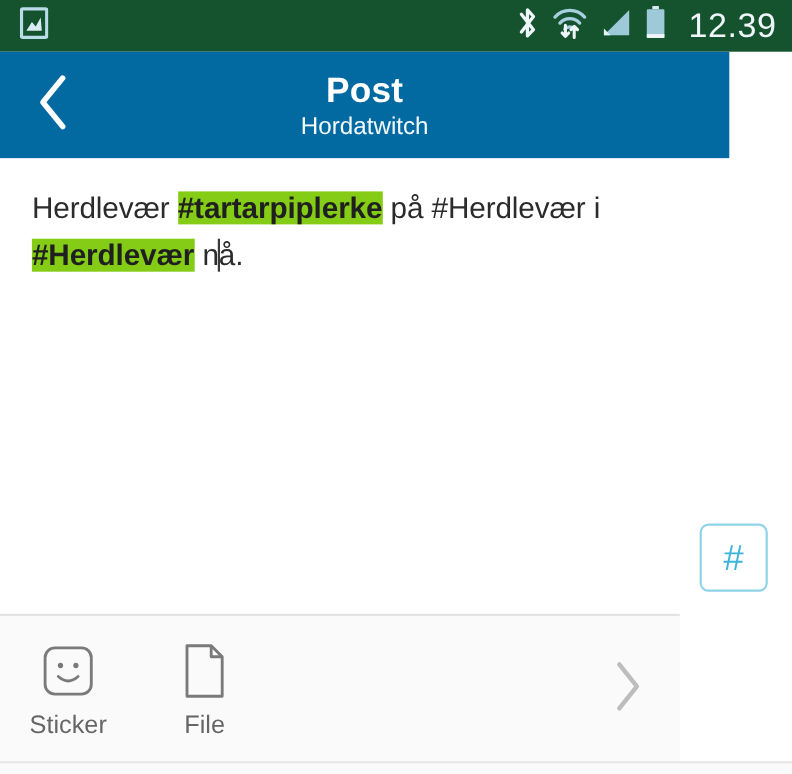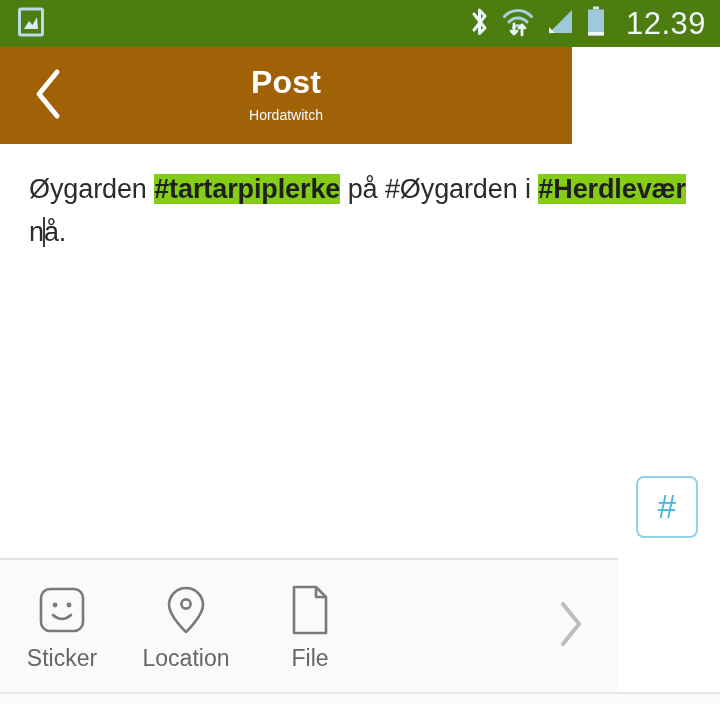--- a/index.html
+++ b/index.html
@@ -15,21 +15,21 @@
     position: relative;
     -webkit-font-smoothing: antialiased;
   }
 
   
   .status-bar {
     position: absolute;
     top: 0; left: 0;
     width: 720px;
     height: 47px;
-    background: #4d7c0f;
+    background: #14532d;
     display: flex;
     box-sizing: border-box;
     padding: 0 14px 0 18px;
   }
   .status-left { display: flex; align-items: center; }
   .status-right {
     margin-left: auto;
     display: flex;
     align-items: center;
     gap: 11px;
@@ -41,23 +41,23 @@
     margin-left: 9px;
     line-height: 1;
     font-weight: 400;
   }
   .sb-icon { display: block; }
 
   
   .header {
     position: absolute;
     top: 47px; left: 0;
-    width: 572px;
+    width: 663px;
     height: 97px;
-    background: #a16207;
+    background: #0369a1;
     display: flex;
     align-items: center;
   }
   .back-btn {
     width: 96px;
     height: 97px;
     display: flex;
     align-items: center;
     justify-content: center;
     cursor: pointer;
@@ -74,21 +74,21 @@
   }
   .header-title {
     color: #ffffff;
     font-size: 32px;
     font-weight: bold;
     line-height: 36px;
     letter-spacing: 0.2px;
   }
   .header-subtitle {
     color: #f2fbfe;
-    font-size: 14px;
+    font-size: 22px;
     font-weight: 400;
     line-height: 26px;
     margin-top: 2px;
   }
   .ok-btn {
     position: absolute;
     right: 0; top: 0;
     width: 118px;
     height: 97px;
     display: flex;
@@ -257,50 +257,41 @@
       </svg>
     </span>
   </div>
   <div class="header-titles">
     <div class="header-title">Post</div>
     <div class="header-subtitle">Hordatwitch</div>
   </div>
 </div>
 
 <div class="compose-area">
-  <div class="compose-text" id="compose-text"><span>Øygarden </span><span class="tag-hl">#tartarpiplerke</span><span> på #Øygarden i </span><span class="tag-hl">#Herdlevær</span><span> n</span><span class="caret"></span><span>å.</span></div>
+  <div class="compose-text" id="compose-text"><span>Herdlevær </span><span class="tag-hl">#tartarpiplerke</span><span> på #Herdlevær i </span><span class="tag-hl">#Herdlevær</span><span> n</span><span class="caret"></span><span>å.</span></div>
 </div>
 
 <div class="hashtag-btn">#</div>
 
 <div class="toolbar">
 
   <div class="toolbar-item">
     <div class="toolbar-icon">
       <svg width="50" height="50" viewBox="0 0 50 50">
         <rect x="4" y="4" width="42" height="42" rx="9" fill="none" stroke="#7a7a7a" stroke-width="2.6"></rect>
         <circle cx="18" cy="20" r="2.4" fill="#7a7a7a"></circle>
         <circle cx="32" cy="20" r="2.4" fill="#7a7a7a"></circle>
         <path d="M16 30 Q25 38 34 30" fill="none" stroke="#7a7a7a" stroke-width="2.6" stroke-linecap="round"></path>
       </svg>
     </div>
     <div class="toolbar-label">Sticker</div>
   </div>
 
 
 
-  <div class="toolbar-item">
-    <div class="toolbar-icon">
-      <svg width="44" height="52" viewBox="0 0 44 52">
-        <path d="M22 4 C12.6 4 5 11.6 5 21 C5 32 22 48 22 48 C22 48 39 32 39 21 C39 11.6 31.4 4 22 4 Z" fill="none" stroke="#7a7a7a" stroke-width="2.6" stroke-linejoin="round"></path>
-        <circle cx="22" cy="20" r="4.6" fill="none" stroke="#7a7a7a" stroke-width="2.6"></circle>
-      </svg>
-    </div>
-    <div class="toolbar-label">Location</div>
-  </div>
 
   <div class="toolbar-item">
     <div class="toolbar-icon">
       <svg width="42" height="52" viewBox="0 0 42 52">
         <path d="M5 3 L27 3 L37 13 L37 49 L5 49 Z" fill="none" stroke="#7a7a7a" stroke-width="2.6" stroke-linejoin="round"></path>
         <path d="M27 3 L27 13 L37 13" fill="none" stroke="#7a7a7a" stroke-width="2.6" stroke-linejoin="round"></path>
       </svg>
     </div>
     <div class="toolbar-label">File</div>
   </div>

